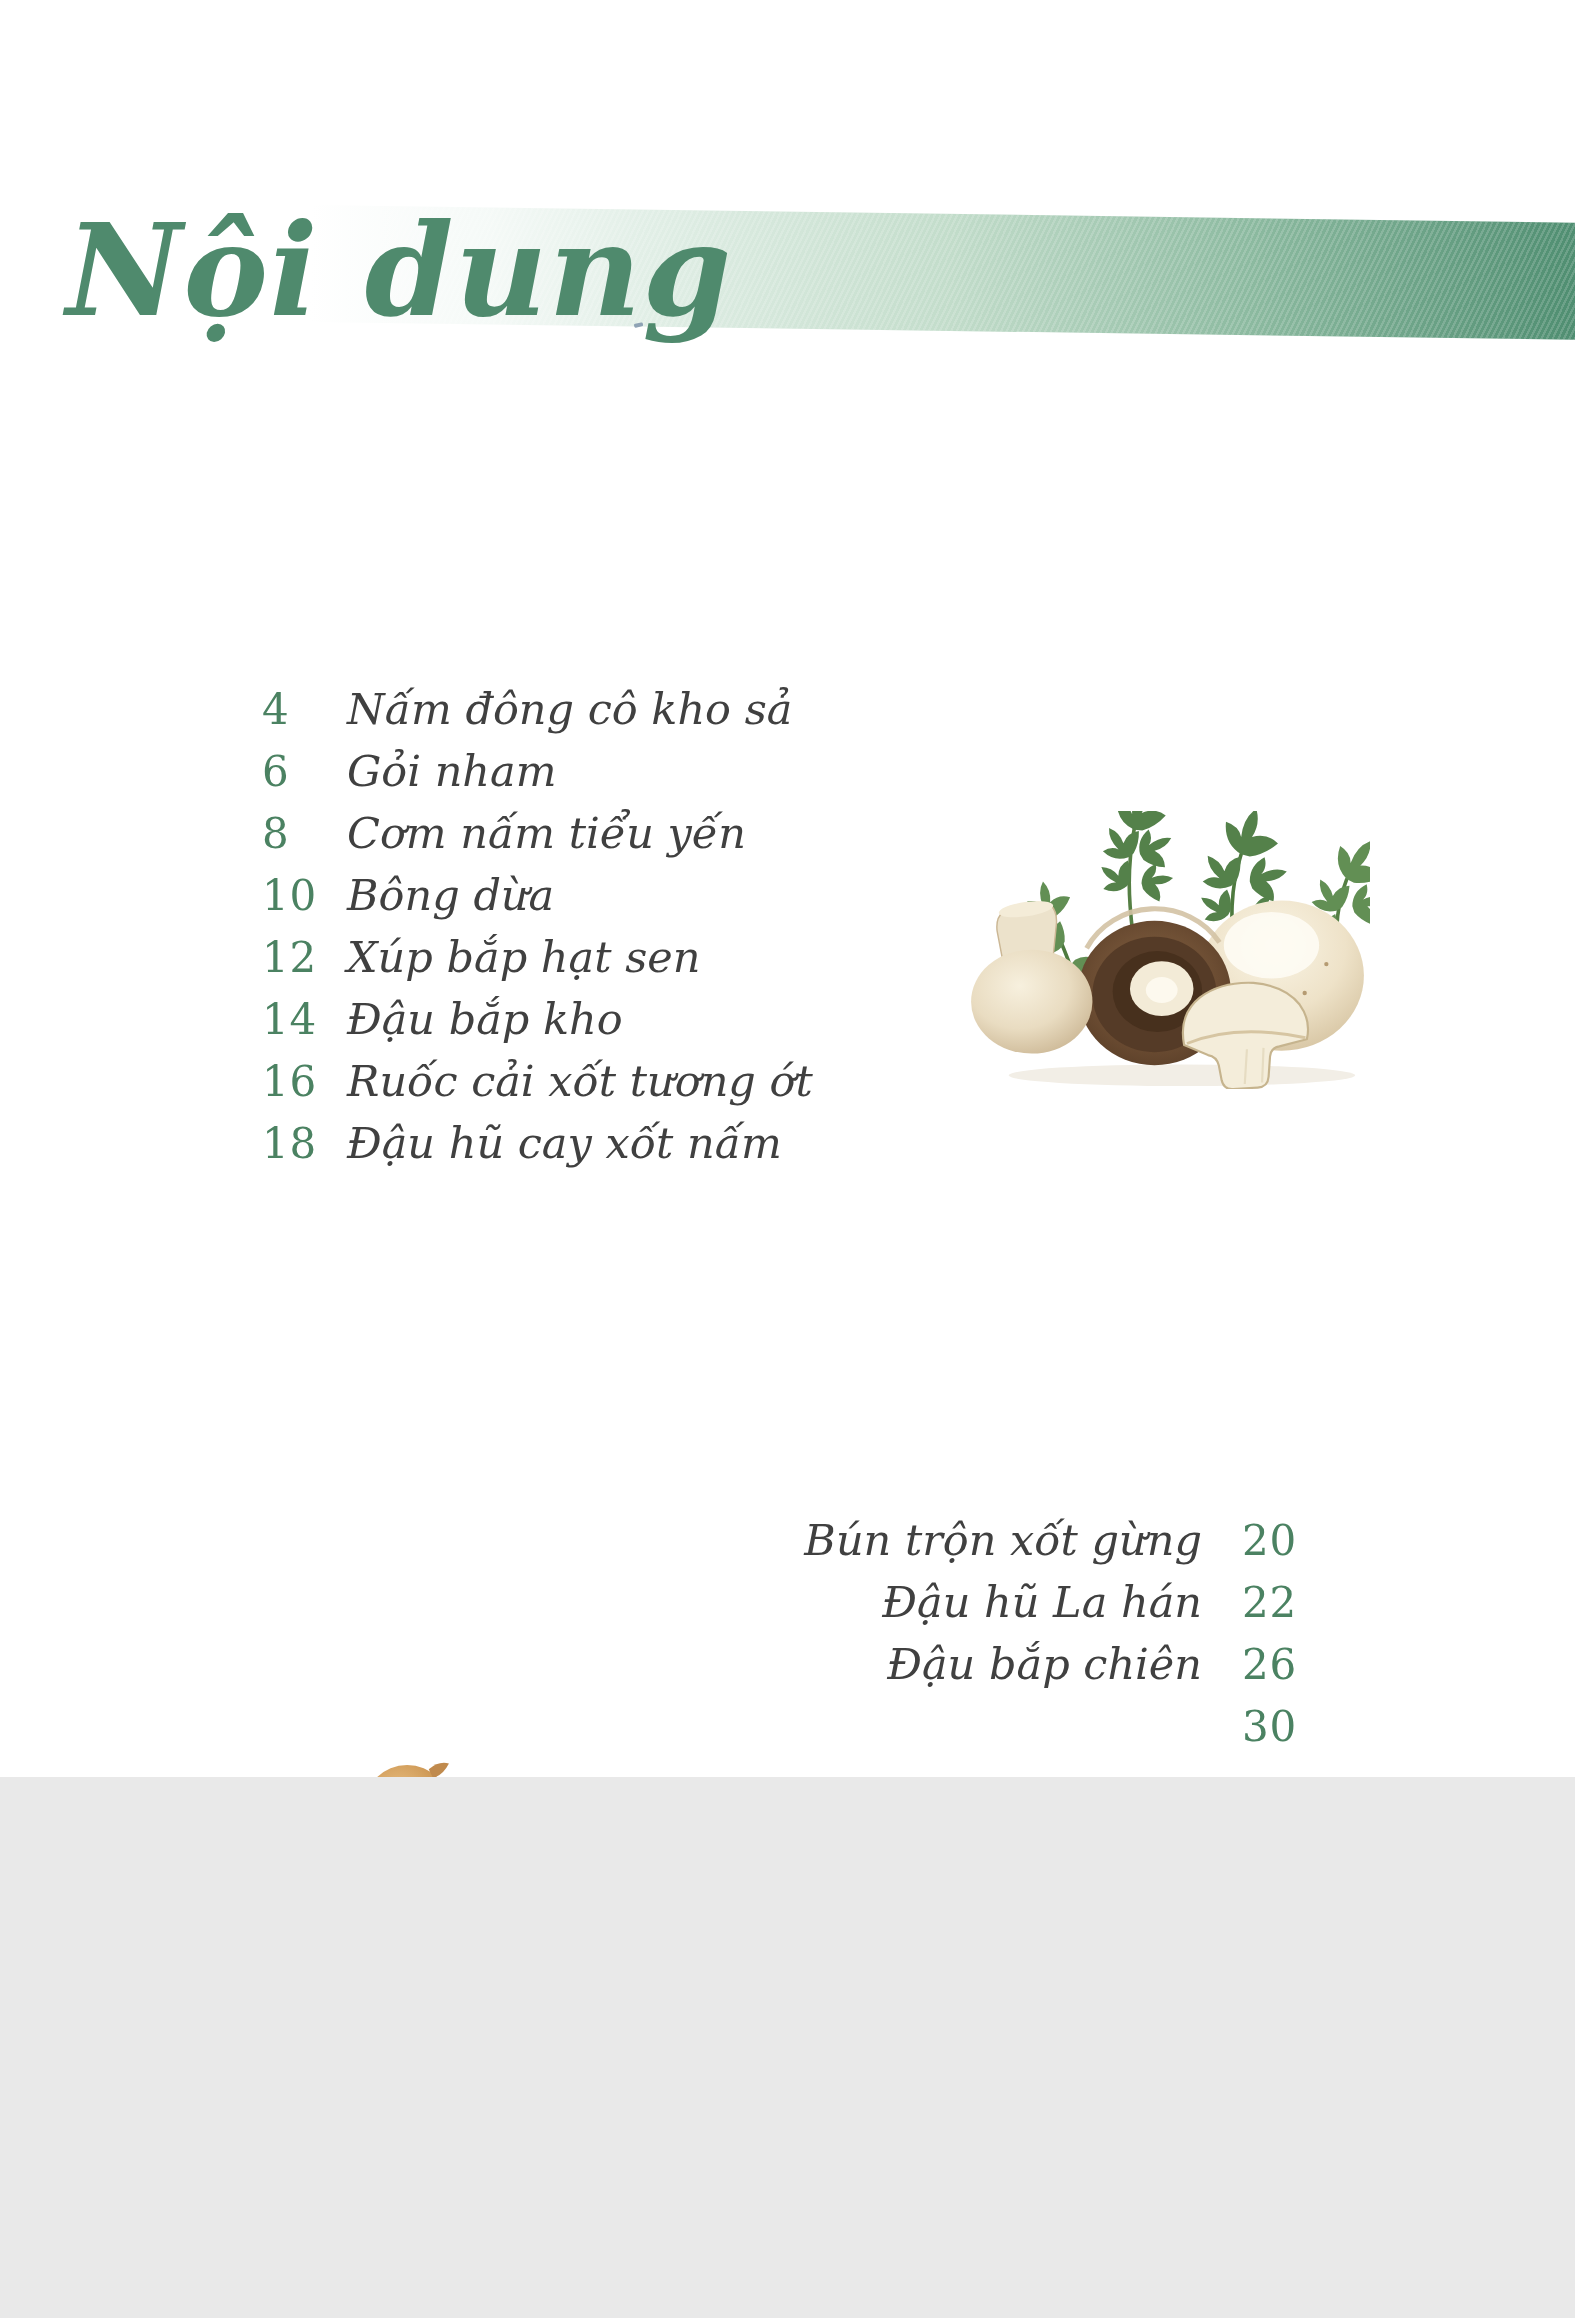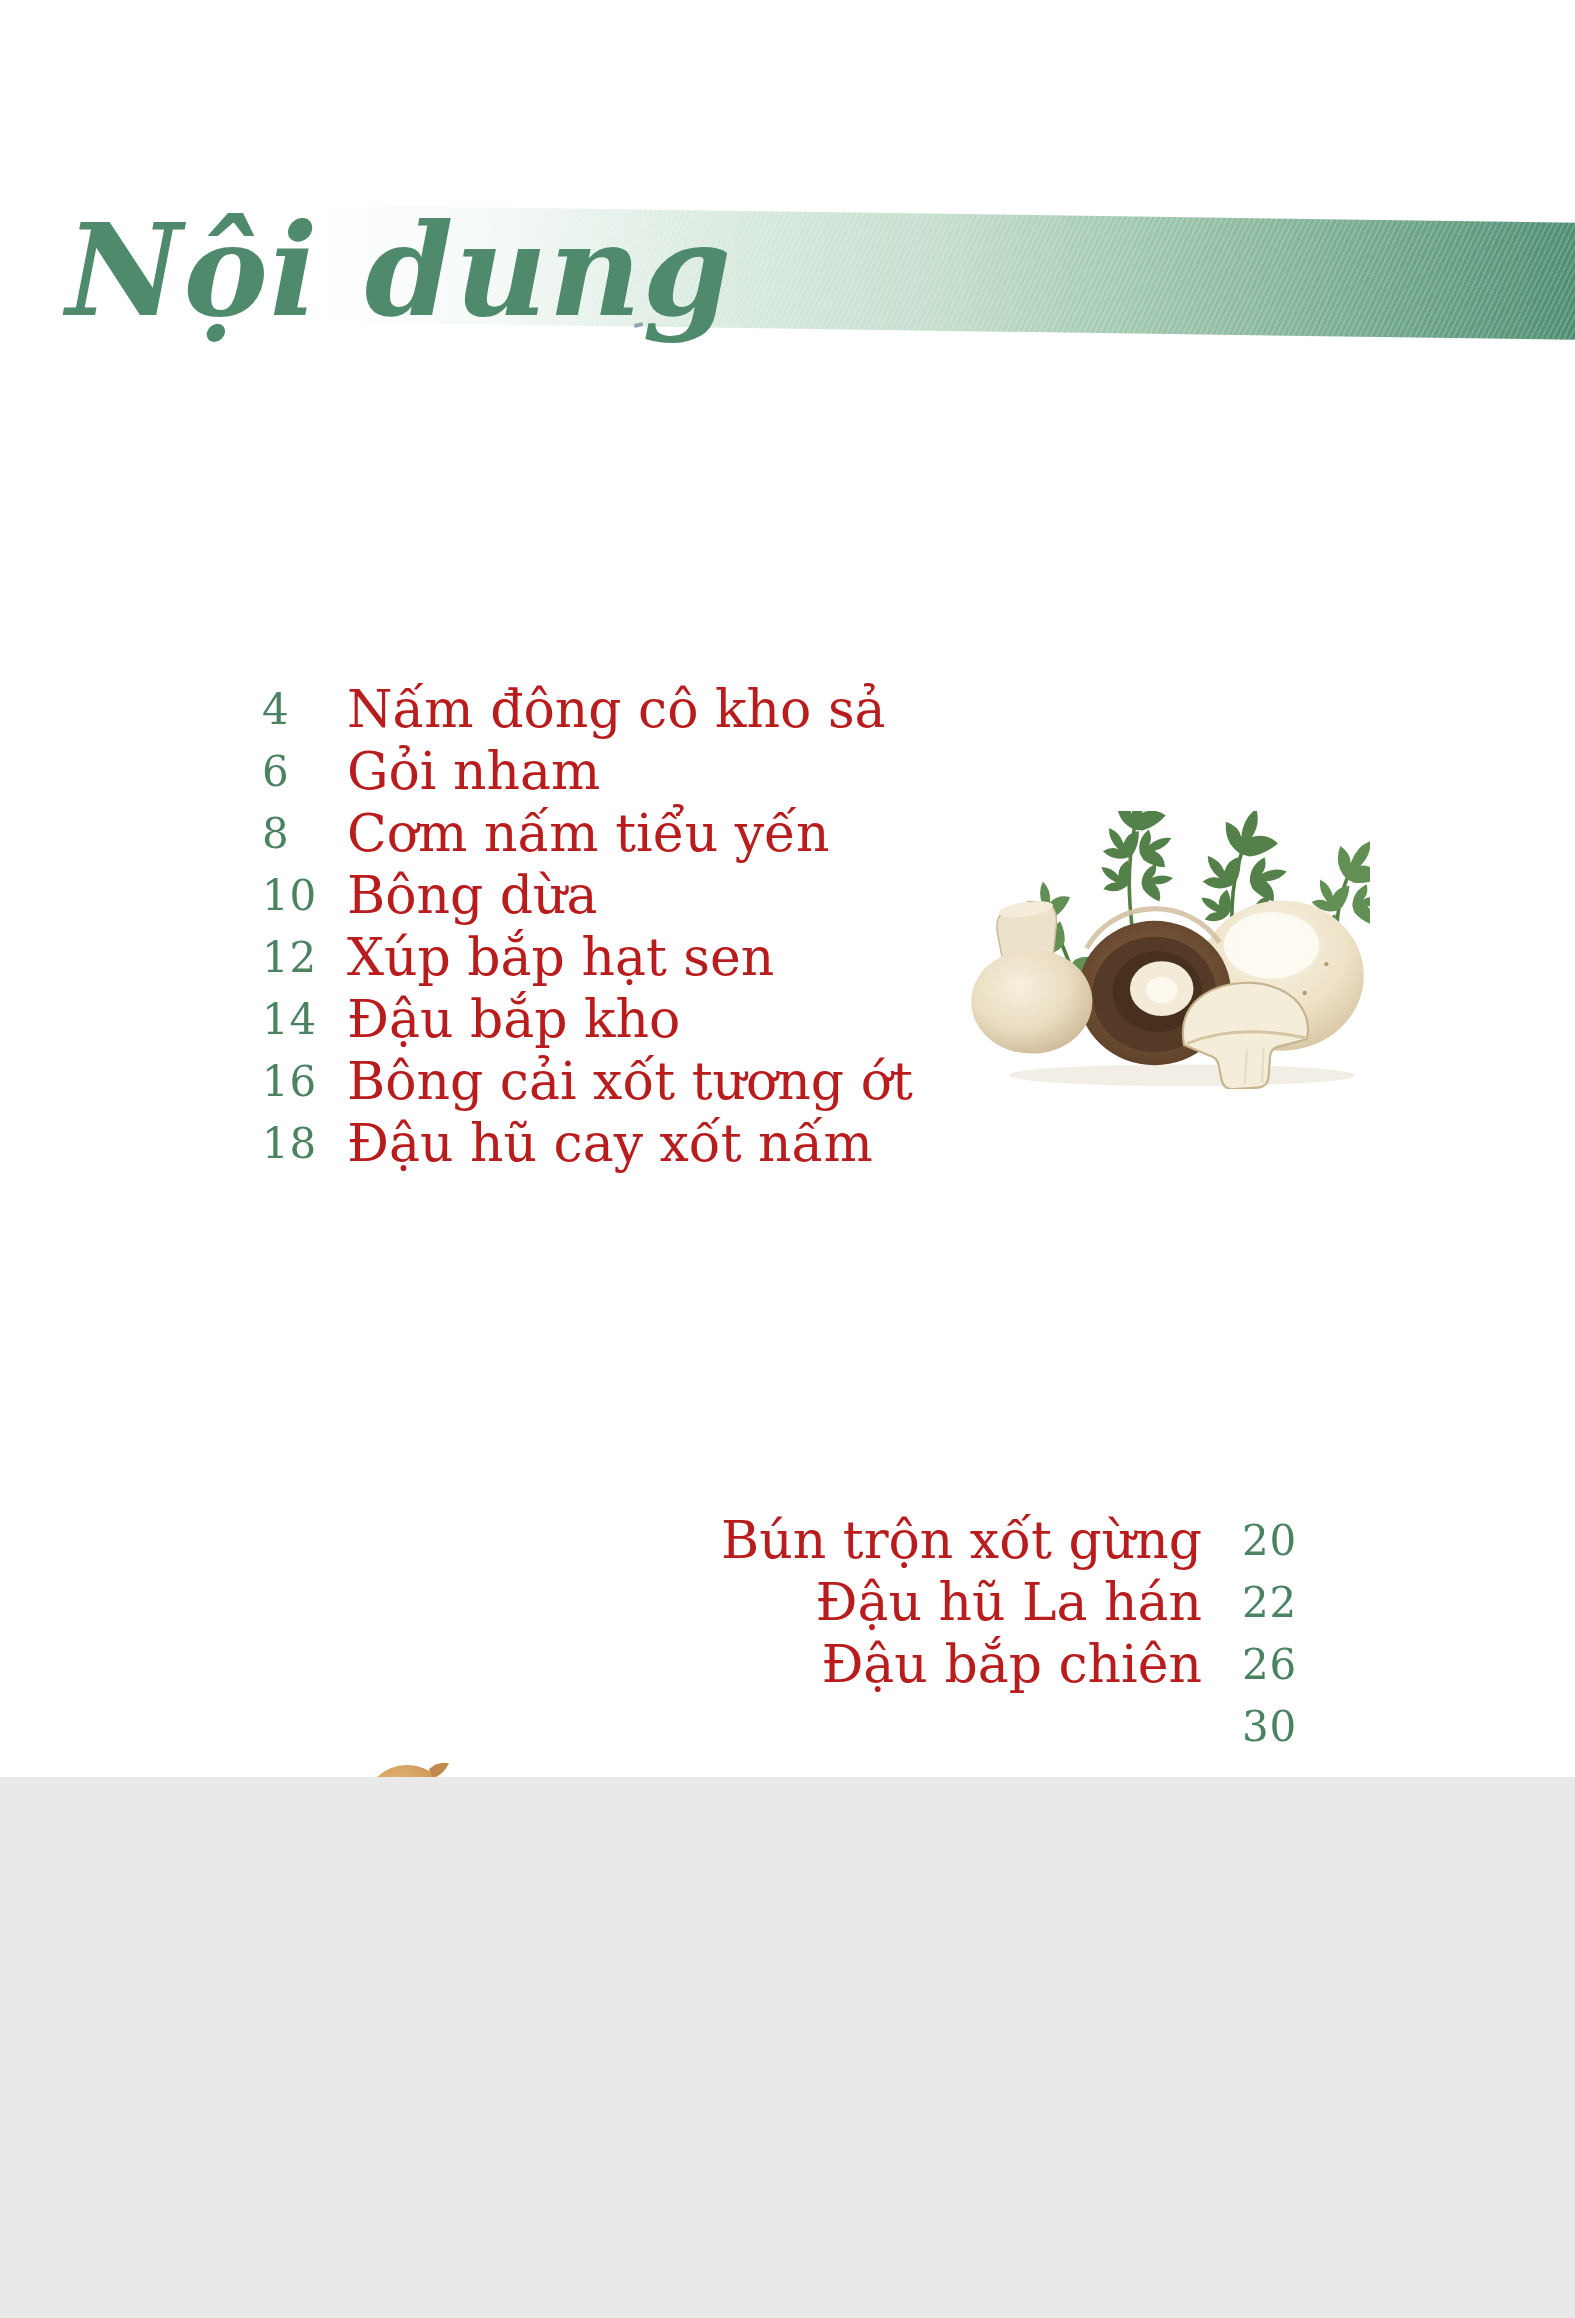--- a/index.html
+++ b/index.html
@@ -34,21 +34,21 @@
   .toc-left{left:262px;top:678px;}
   .toc-right{right:279px;top:1509px;}
   .toc .row{height:62px;display:flex;align-items:center;white-space:nowrap;}
   .toc-right .row{justify-content:flex-end;}
   .num{
     font-size:42px;color:#4b8262;font-style:normal;letter-spacing:0.7px;
   }
   .toc-left .num{width:55px;text-align:left;}
   .toc-right .num{width:55px;text-align:center;margin-left:40px;}
   .ttl{
-    font-size:52px;color:#b91c1c;
+    font-size:43px;font-style:italic;color:#404040;
   }
   .toc-left .ttl{margin-left:30px;}
   .toc-right .ttl{text-align:right;}
   
   .fig{position:absolute;z-index:1;}
   .fig-mushrooms{left:965px;top:811px;width:405px;height:278px;}
   .fig-onions{left:329px;top:1752px;width:224px;height:173px;}
   
   .folio{
     position:absolute;left:132px;top:2197px;font-family:"DejaVu Sans","Liberation Sans",sans-serif;
@@ -98,21 +98,21 @@
     <div class="row">
       <span class="num">12</span>
       <span class="ttl">Xúp bắp hạt sen</span>
     </div>
     <div class="row">
       <span class="num">14</span>
       <span class="ttl">Đậu bắp kho</span>
     </div>
     <div class="row">
       <span class="num">16</span>
-      <span class="ttl">Bông cải xốt tương ớt</span>
+      <span class="ttl">Ruốc cải xốt tương ớt</span>
     </div>
     <div class="row">
       <span class="num">18</span>
       <span class="ttl">Đậu hũ cay xốt nấm</span>
     </div>
   </div>
 
   <svg class="fig fig-mushrooms" viewBox="0 0 560 385" role="img" aria-label="Button mushrooms with parsley sprigs, one brown cap turned up and one sliced">
     <defs>
       <radialGradient id="gL" cx="40%" cy="35%" r="75%">

